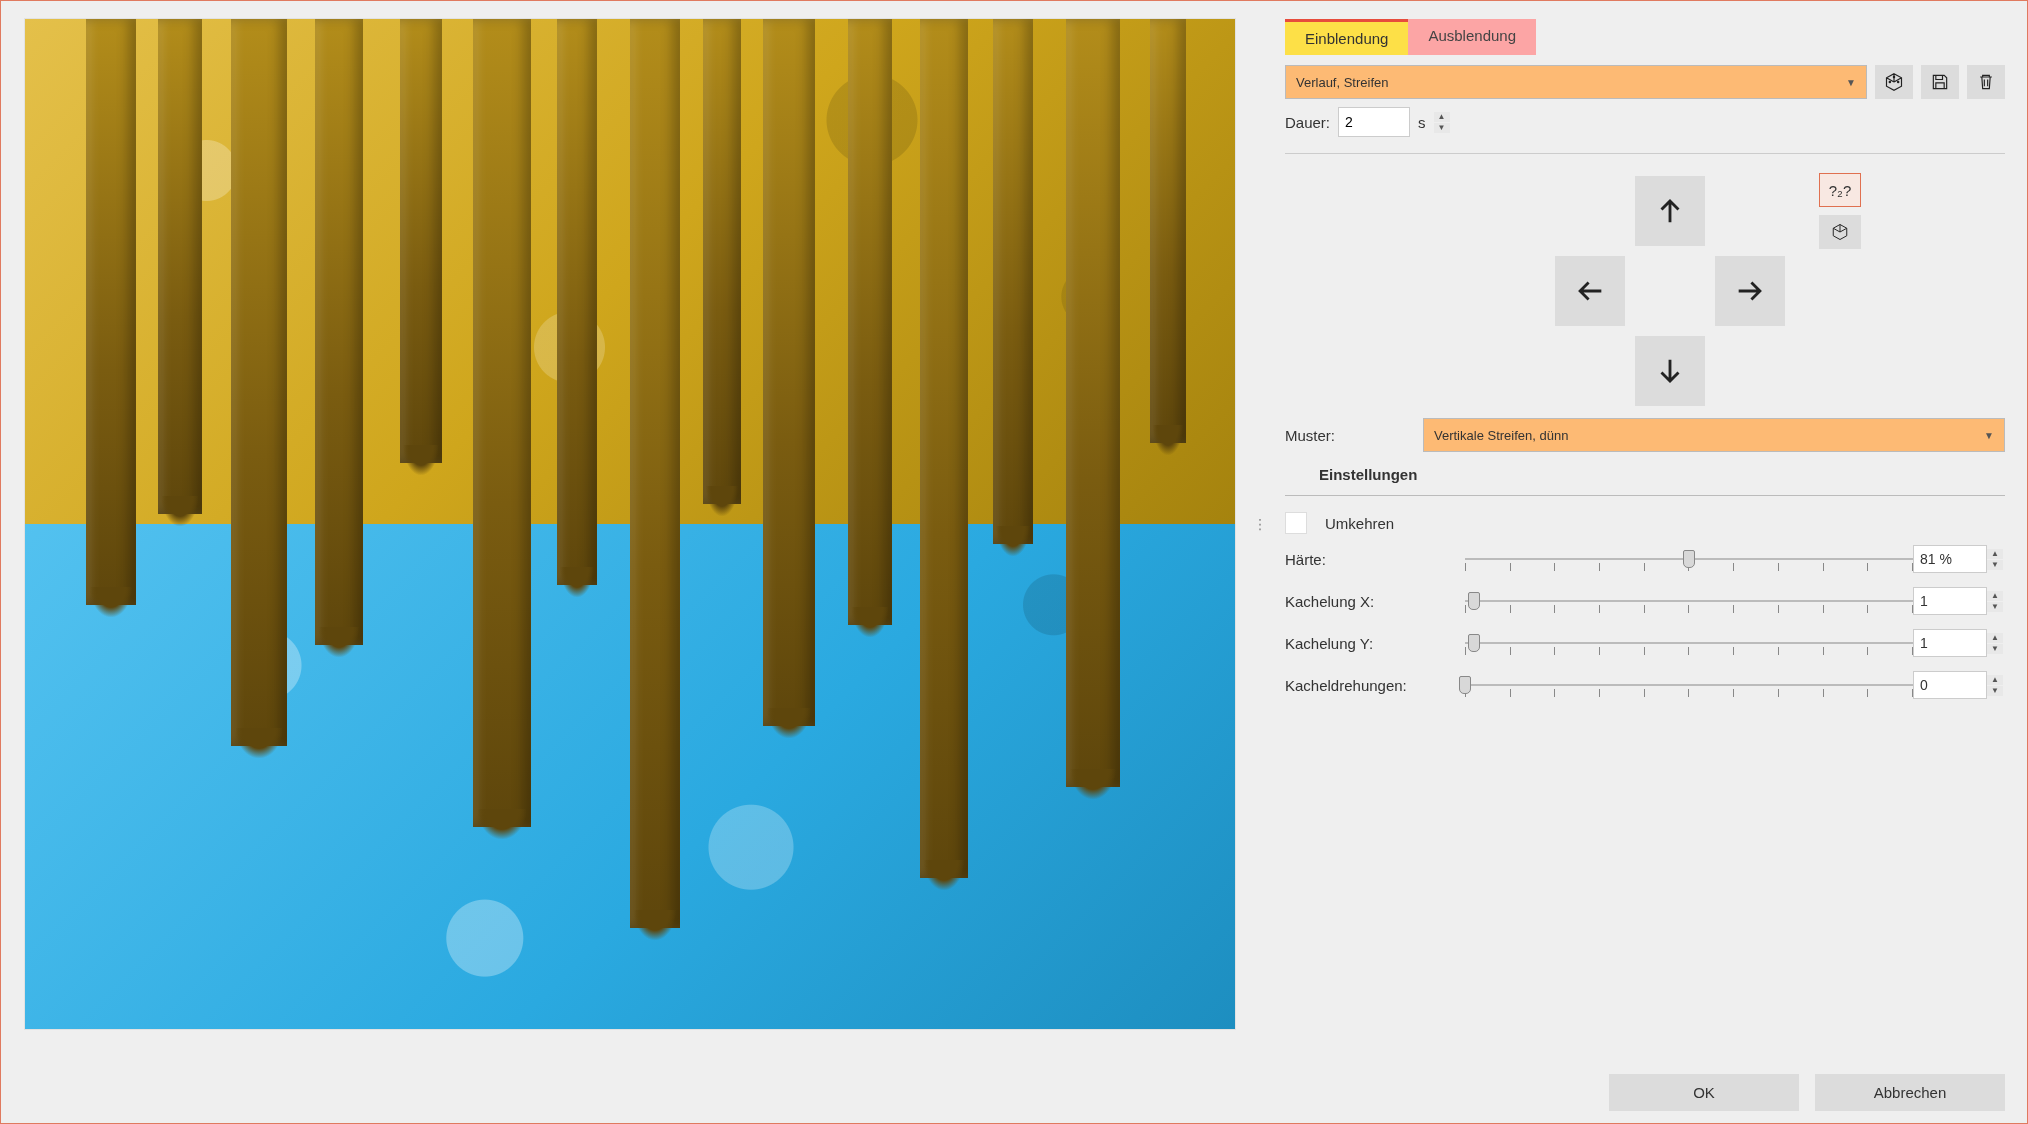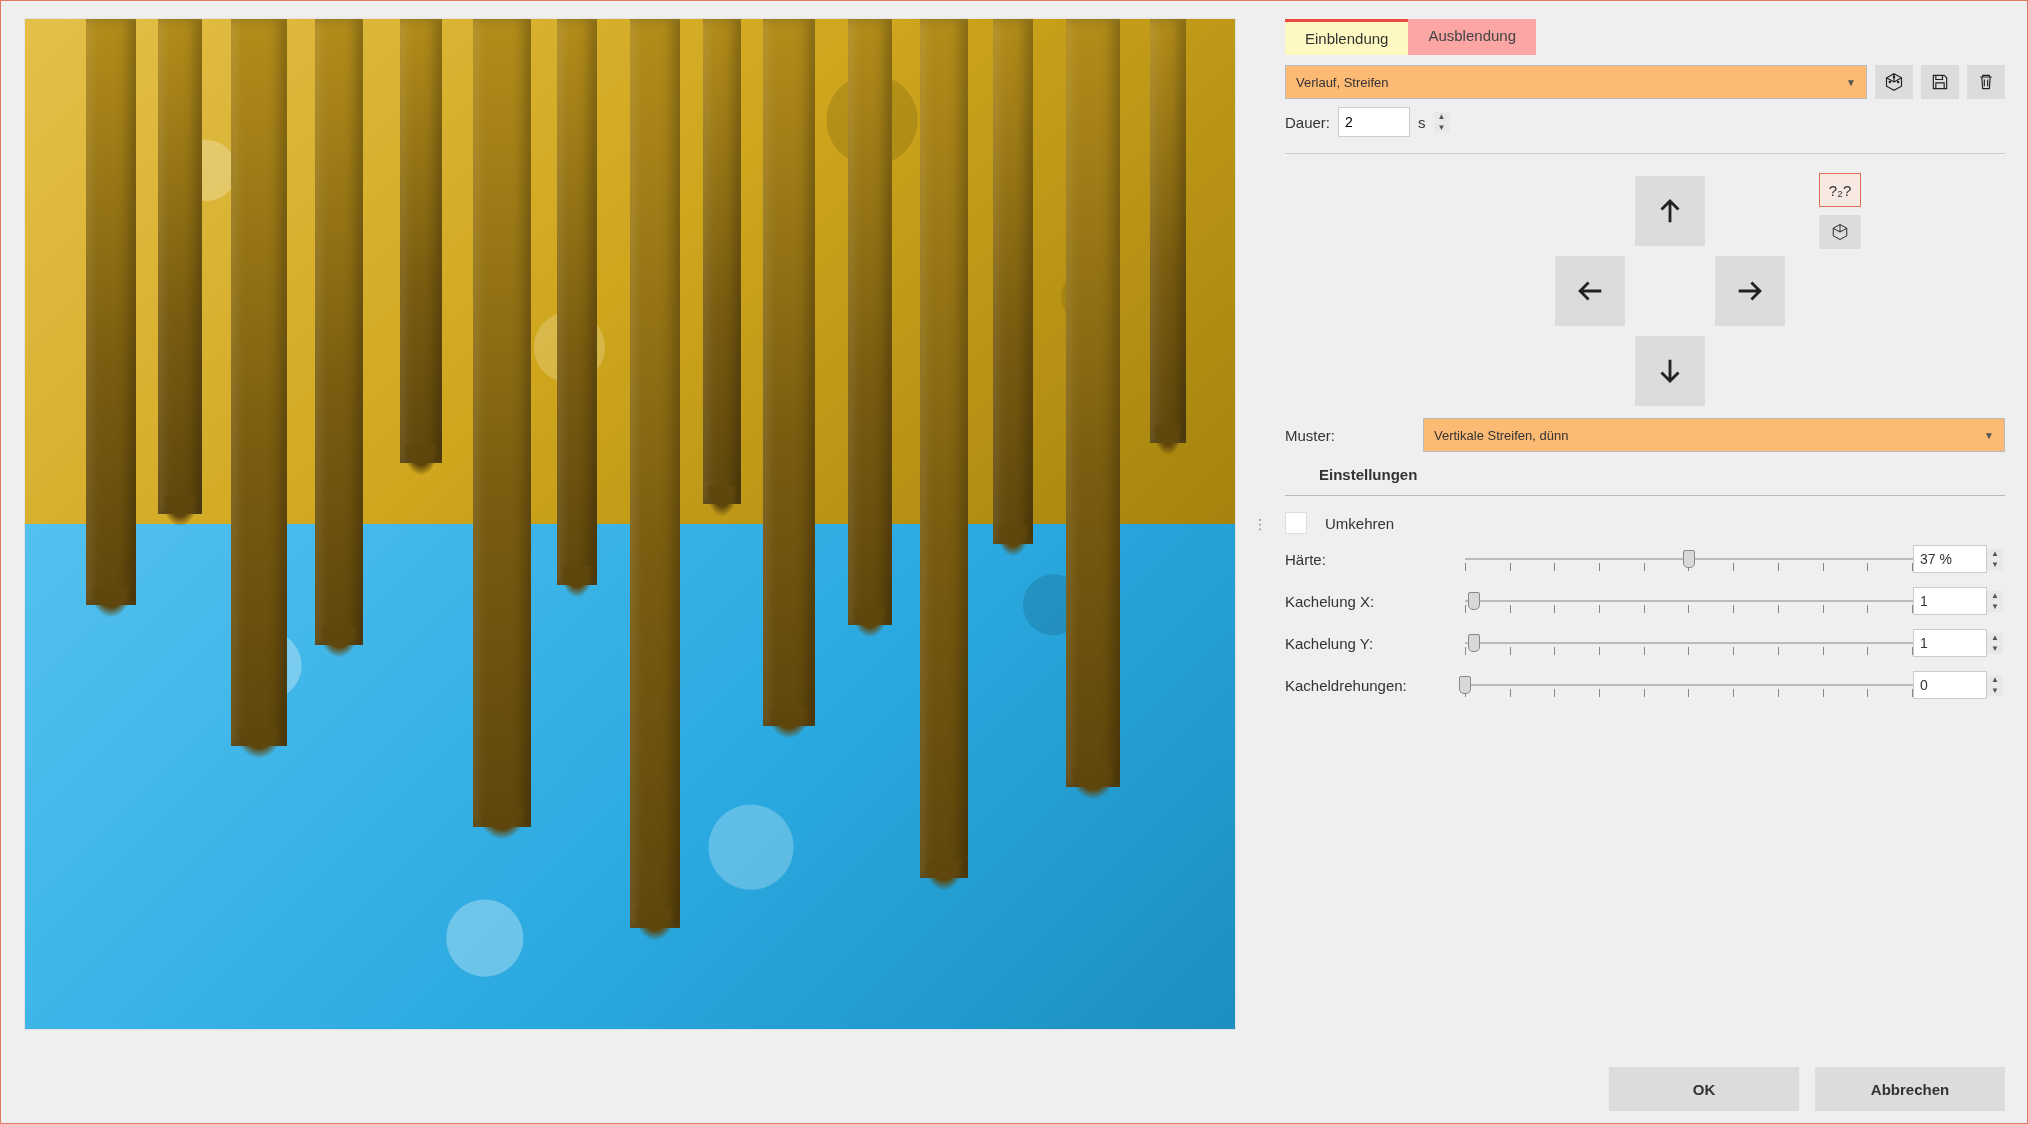--- a/index.html
+++ b/index.html
@@ -112,21 +112,21 @@
   gap: 8px;
 }
 .tabs { display:flex; margin-bottom:2px; }
 .tab {
   padding: 8px 20px;
   font-size: 15px;
   cursor:pointer;
 }
 .tab.active {
   border-top: 3px solid #e74c3c;
-  background:#fef9c3;
+  background:#fde047;
   color:#333;
 }
 .tab.inactive { background:#fca5a5; color:#444; }
 
 .row { display:flex; align-items:center; gap:8px; }
 .row.right { justify-content:flex-start; }
 
 .dropdown {
   flex:1;
   background:#fdba74;
@@ -255,26 +255,25 @@
 }
 
 .footer {
   margin-top:auto;
   display:flex;
   gap:16px;
   justify-content:flex-end;
   padding-top:18px;
 }
 .btn {
-  width:190px; height:44px;
+  width:190px; height:37px;
   background:#dcdcdc;
   display:flex; align-items:center; justify-content:center;
   font-size:15px;
   cursor:pointer;
-  font-weight:bold;
 }
 </style>
 </head>
 <body>
 
 <div class="window">
 
   <div class="content">
     <div class="preview">
       <div class="bg-blue"></div>
@@ -416,21 +415,21 @@
               <span></span>
               <span></span>
               <span></span>
               <span></span>
               <span></span>
               <span></span>
               <span></span>
             </div>
           <div class="slider-thumb" style="left:50%"></div>
         </div>
-        <div class="val-box">37 %</div>
+        <div class="val-box">81 %</div>
         <div class="spinner">
             <div>▲</div>
             <div>▼</div>
           </div>
       </div>
 
       <div class="slider-row">
         <span class="label">Kachelung X:</span>
         <div class="slider">
           <div class="slider-track"></div>

